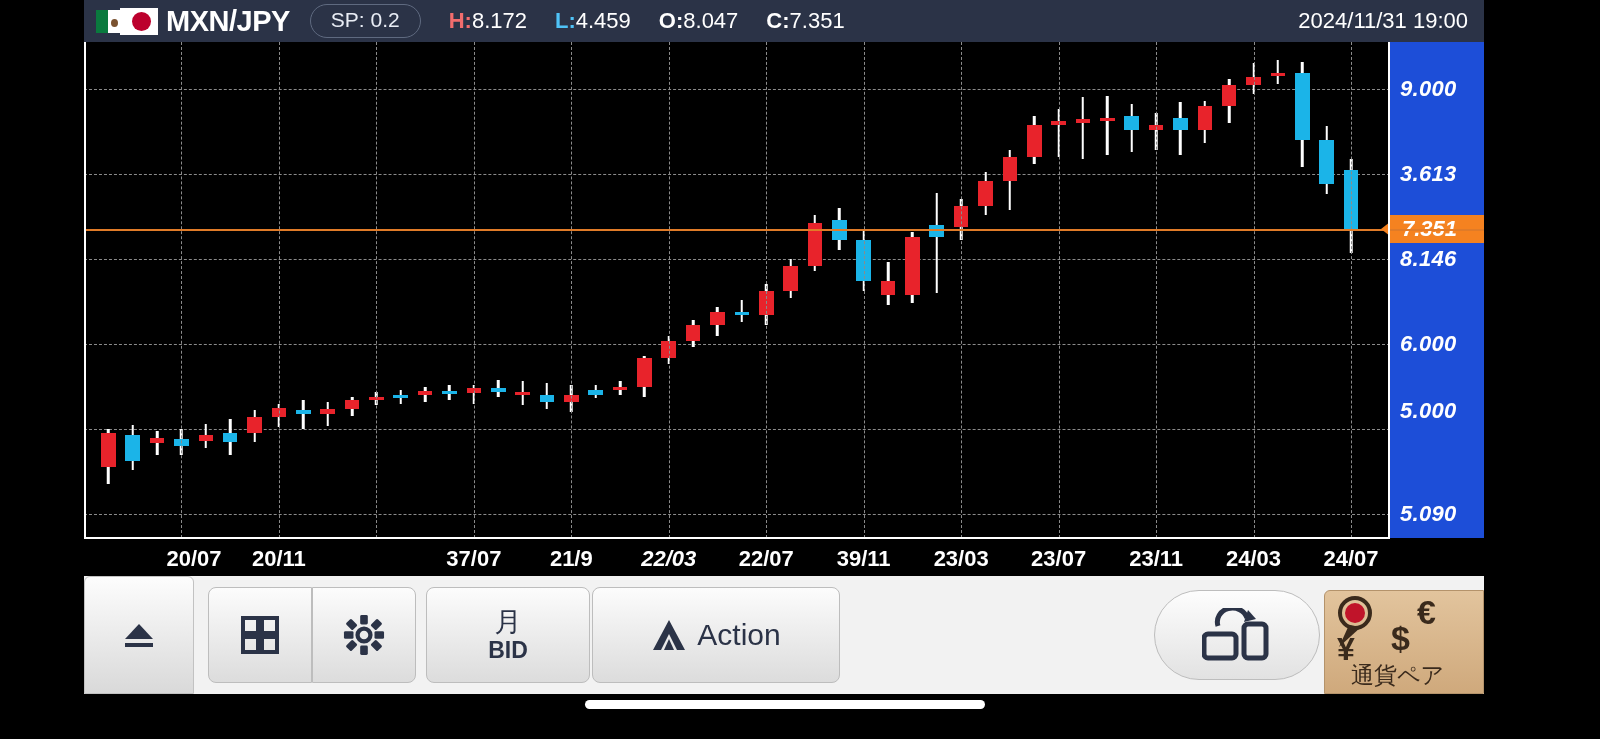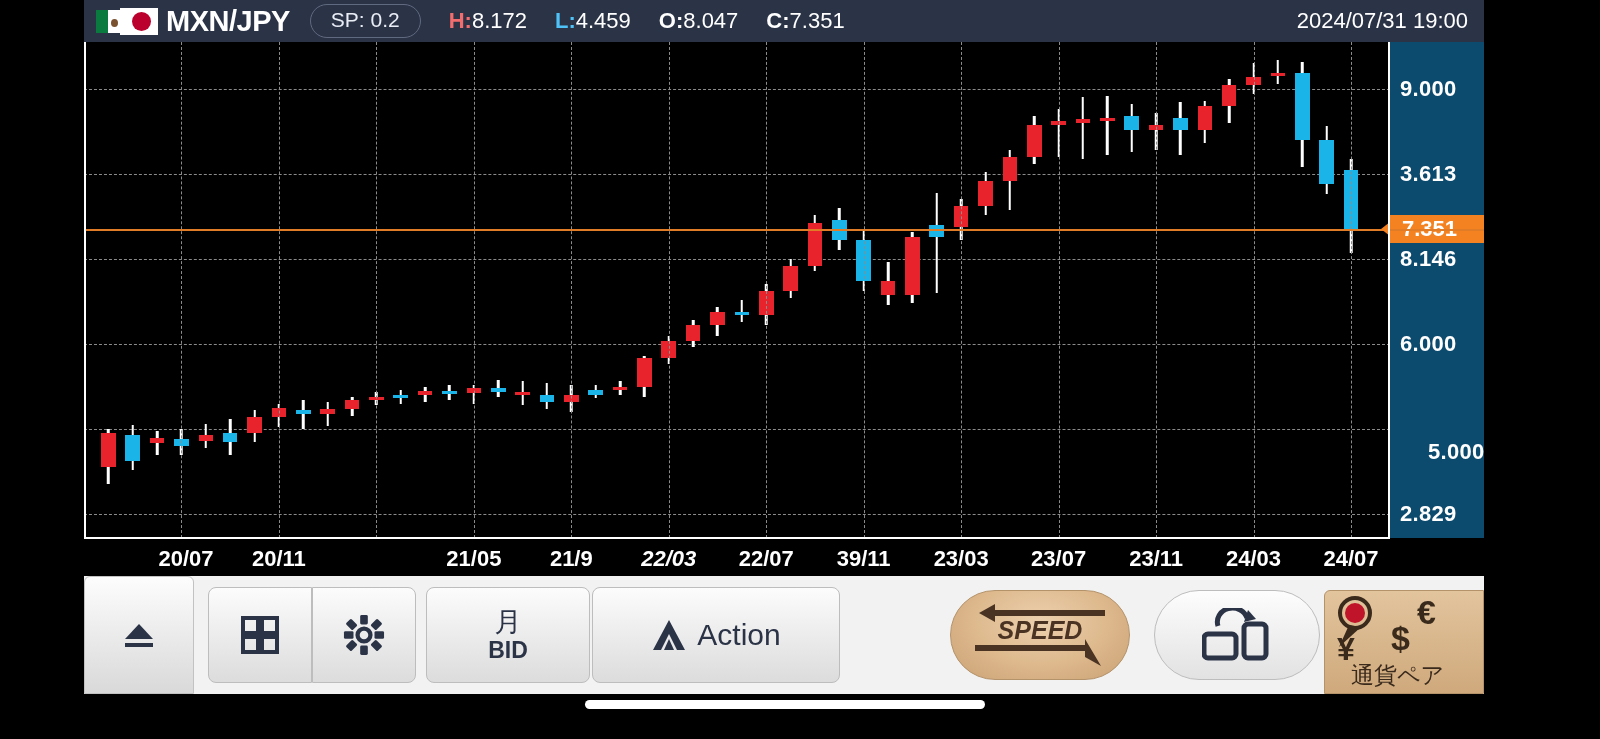--- a/index.html
+++ b/index.html
@@ -33,21 +33,21 @@
   }
   .ohlc { margin-left: 28px; font-size: 22px; white-space: nowrap; }
   .ohlc .k { font-weight: 700; }
   .k-h { color: #f26d6d; }
   .k-l { color: #4fc3f7; }
   .k-o, .k-c { color: #ffffff; }
   .stamp { margin-left: auto; font-size: 22px; color: #ffffff; white-space: nowrap; padding-right: 4px; }
 
   
   .chart-area { position: absolute; left: 84px; top: 42px; width: 1306px; height: 496px; background:#000; }
-  .axis-right { position: absolute; left: 1390px; top: 42px; width: 94px; height: 496px; background:#0c4a6e; }
+  .axis-right { position: absolute; left: 1390px; top: 42px; width: 94px; height: 496px; background:#1d4ed8;font-style:italic; }
   .plot-frame-l { position:absolute; left:84px; top:42px; width:2px; height:496px; background:#ffffff; }
   .plot-frame-r { position:absolute; left:1388px; top:42px; width:2px; height:496px; background:#ffffff; }
   .plot-frame-b { position:absolute; left:84px; top:537px; width:1306px; height:2px; background:#ffffff; }
 
   .gridline-h {
     position: absolute; left: 0; width: 1306px; height: 0;
     border-top: 1.5px dashed #8b8b8b;
   }
   .gridline-v {
     position: absolute; top: 0; width: 0; height: 496px;
@@ -153,21 +153,21 @@
     </div>
     <div class="ohlc">
       <span class="k k-l">L:</span><span>4.459</span>
     </div>
     <div class="ohlc">
       <span class="k k-o">O:</span><span>8.047</span>
     </div>
     <div class="ohlc">
       <span class="k k-c">C:</span><span>7.351</span>
     </div>
-    <div class="stamp">2024/07/31 19:00</div>
+    <div class="stamp">2024/11/31 19:00</div>
   </div>
 
   <div class="chart-area" id="plot">
       <div class="gridline-h" style="top: 46.7925px;"></div>
       <div class="gridline-h" style="top: 131.87px;"></div>
       <div class="gridline-h" style="top: 216.947px;"></div>
       <div class="gridline-h" style="top: 302.024px;"></div>
       <div class="gridline-h" style="top: 387.101px;"></div>
       <div class="gridline-h" style="top: 472.178px;"></div>
       <div class="candle c-up" style="left: 17.056px; top: 0px; width: 14.6194px; height: 496px;">
@@ -391,32 +391,32 @@
       <div class="gridline-v" style="left: 1072.09px;"></div>
       <div class="gridline-v" style="left: 1169.55px;"></div>
       <div class="gridline-v" style="left: 1267.01px;"></div>
       <div class="price-line" style="top: 187.085px;"></div>
     </div>
   <div class="axis-right" id="yaxis">
       <div class="ytick" style="top: 46.7925px;">9.000</div>
       <div class="ytick" style="top: 131.87px;">3.613</div>
       <div class="ytick" style="top: 216.947px;">8.146</div>
       <div class="ytick" style="top: 302.024px;">6.000</div>
-      <div class="ytick" style="top: 410px; margin-left: 28px;">5.000</div>
-      <div class="ytick" style="top: 472.178px;">2.829</div>
+      <div class="ytick" style="top: 369px;">5.000</div>
+      <div class="ytick" style="top: 472.178px;">5.090</div>
       <div class="price-badge" style="top: 187.085px;">7.351</div>
     </div>
   <div class="plot-frame-l"></div>
   <div class="plot-frame-r"></div>
   <div class="plot-frame-b"></div>
   <div id="xaxis">
-      <div class="xtick" style="left: 186px;">20/07</div>
+      <div class="xtick" style="left: 194px;">20/07</div>
       <div class="xtick" style="left: 278.925px;">20/11</div>
       <div class="xtick" style="left: 376.388px; margin-top: 41px;">21/03</div>
-      <div class="xtick" style="left: 473.851px;">21/05</div>
+      <div class="xtick" style="left: 473.851px;">37/07</div>
       <div class="xtick" style="left: 571.313px;">21/9</div>
       <div class="xtick" style="left: 668.776px; font-style: italic;">22/03</div>
       <div class="xtick" style="left: 766.239px;">22/07</div>
       <div class="xtick" style="left: 863.701px;">39/11</div>
       <div class="xtick" style="left: 961.164px;">23/03</div>
       <div class="xtick" style="left: 1058.63px;">23/07</div>
       <div class="xtick" style="left: 1156.09px;">23/11</div>
       <div class="xtick" style="left: 1253.55px;">24/03</div>
       <div class="xtick" style="left: 1351.01px;">24/07</div>
     </div>
@@ -466,29 +466,20 @@
     <div class="tb-group" style="left:508px;text-align:right;">
       <div class="tb-btn solo" style="width:248px; flex-direction:row;">
         <svg width="36" height="36" viewBox="0 0 36 36">
           <polygon points="18,3 34,33 26,33 18,17 10,33 2,33" fill="#2b3347"></polygon>
           <polygon points="18,22 23,33 13,33" fill="#2b3347"></polygon>
         </svg>
         <span class="tb-action-text">Action</span>
       </div>
     </div>
 
-    <div class="speed-btn" style="left:866px;">
-      <svg width="150" height="76" viewBox="0 0 150 76">
-        <g fill="#4a3322">
-          <polygon points="14,16 30,7 30,13 140,13 140,19 30,19 30,25"></polygon>
-          <polygon points="136,69 120,60 120,54 10,54 10,48 120,48 120,42"></polygon>
-        </g>
-        <text x="75" y="42" font-family="Liberation Sans, sans-serif" font-size="25" font-weight="bold" font-style="italic" fill="#4a3322" text-anchor="middle">SPEED</text>
-      </svg>
-    </div>
 
     <div class="rotate-btn" style="left:1070px;">
       <svg width="70" height="54" viewBox="0 0 70 54">
         <rect x="2" y="26" width="32" height="24" rx="4" fill="none" stroke="#2b3347" stroke-width="5"></rect>
         <rect x="42" y="16" width="22" height="34" rx="4" fill="none" stroke="#2b3347" stroke-width="5"></rect>
         <path d="M16 18 A14 13 0 0 1 45 10" fill="none" stroke="#2b3347" stroke-width="5"></path>
         <polygon points="46,2 54,11 42,14" fill="#2b3347"></polygon>
       </svg>
     </div>
 

